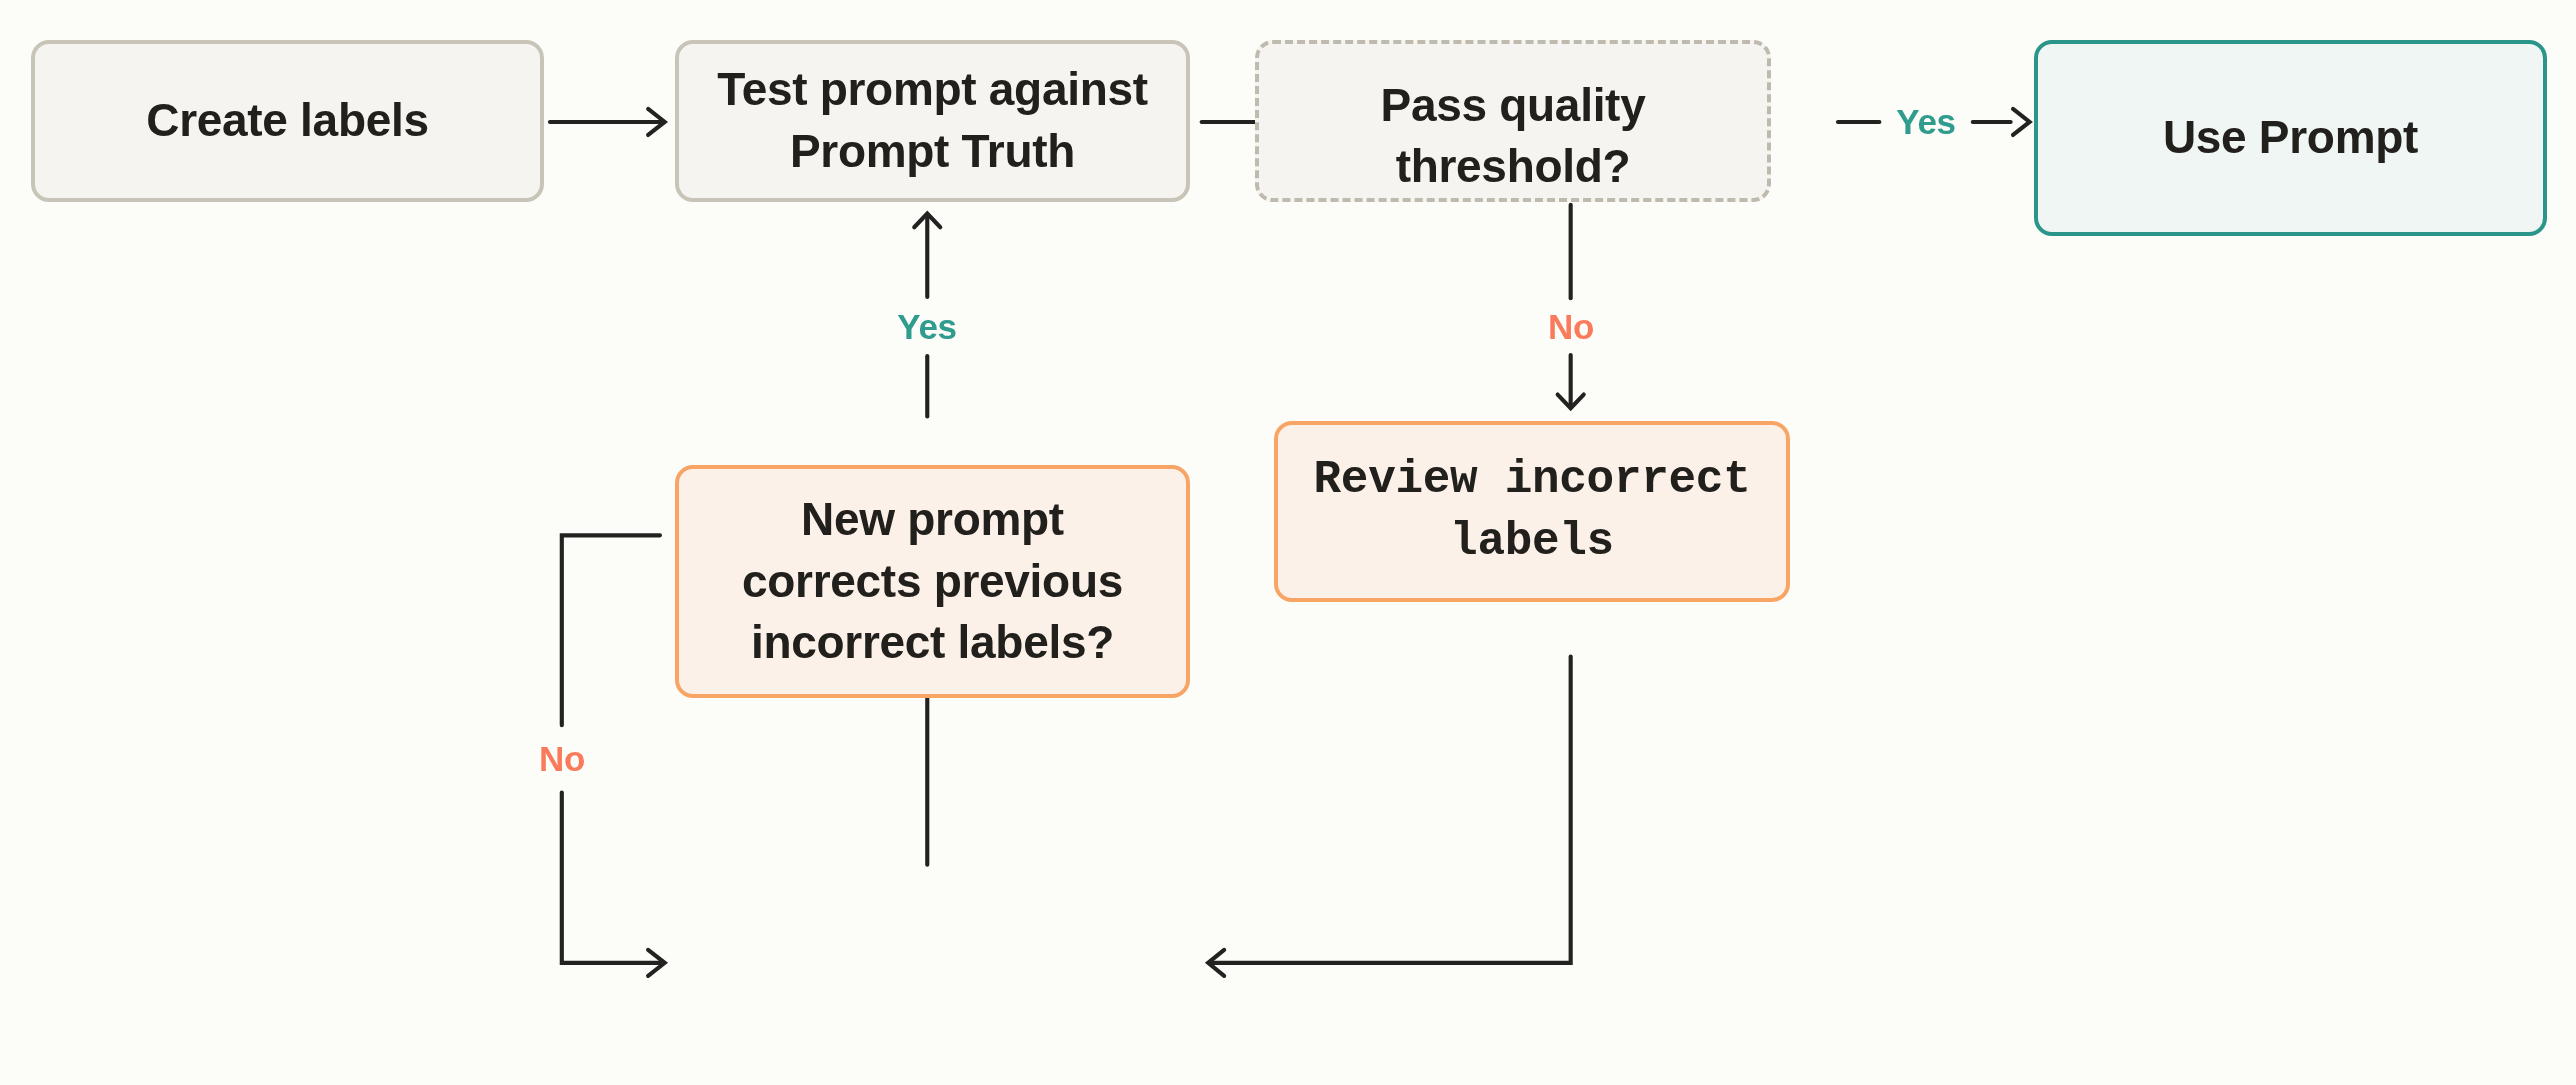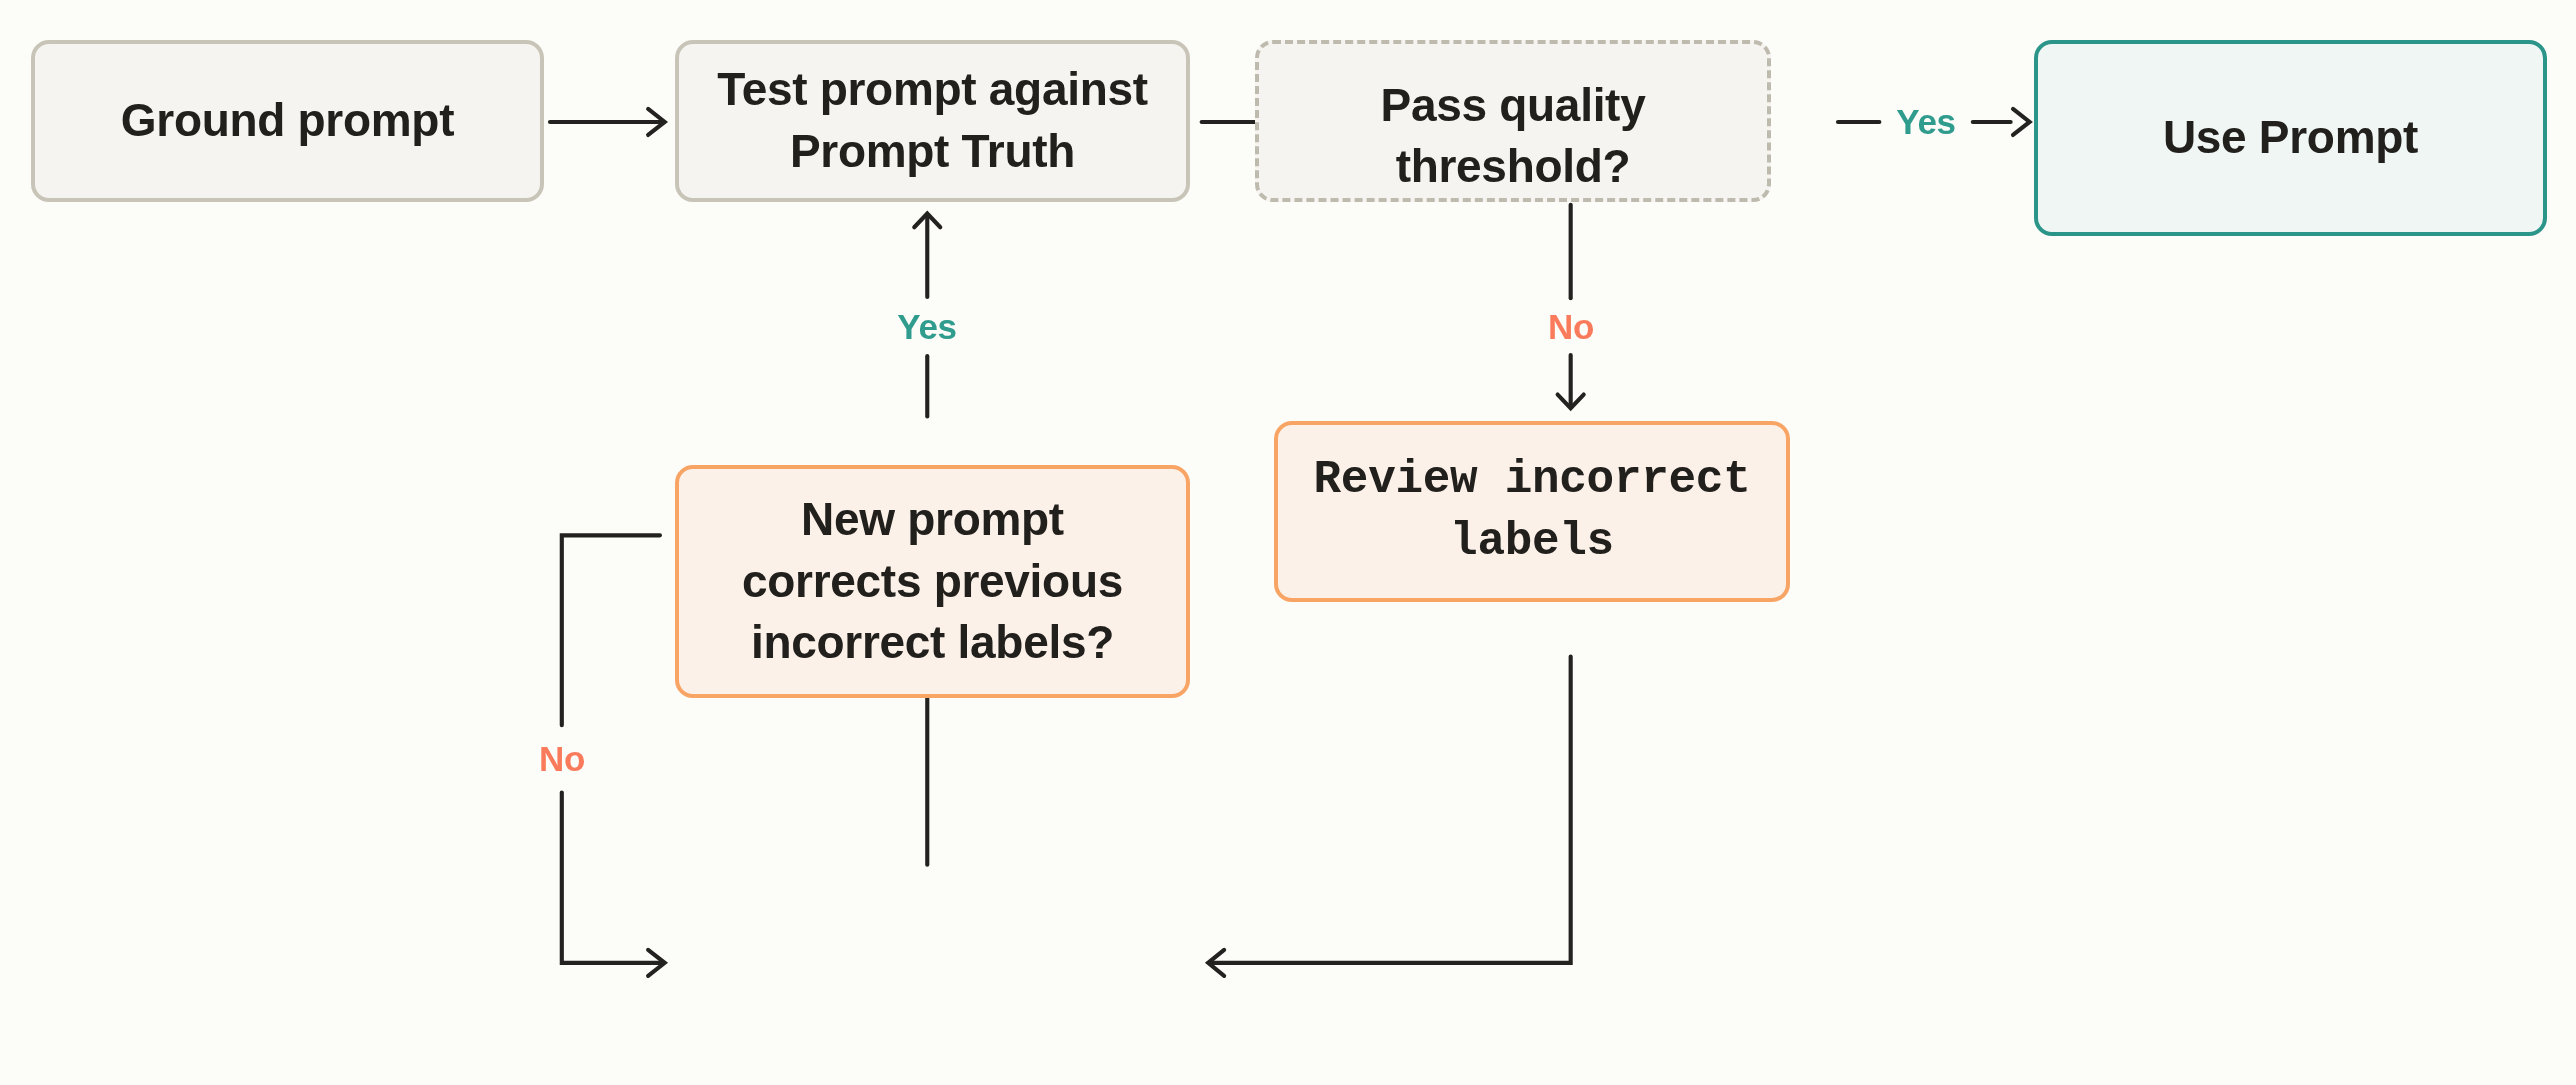--- a/index.html
+++ b/index.html
@@ -94,21 +94,21 @@
 
     <path d="M2656 1110 V1628 H2048"></path>
     <polyline points="2070,1606 2043,1628 2070,1650"></polyline>
 
     <path d="M1116 905 H950 V1226"></path>
     <path d="M950 1340 V1628 H1118"></path>
     <polyline points="1096,1606 1124,1628 1096,1650"></polyline>
   </svg>
 
   <div class="node" id="n-create-prompt">
-    <span class="lbl">Ground prompt</span>
+    <span class="lbl">Create labels</span>
   </div>
 
   <div class="node" id="n-test-prompt">
     <span class="lbl">Test prompt against
 Prompt Truth</span>
   </div>
 
   <div class="node dashed" id="n-pass-quality">
     <span class="lbl">Pass quality
 threshold?</span>

